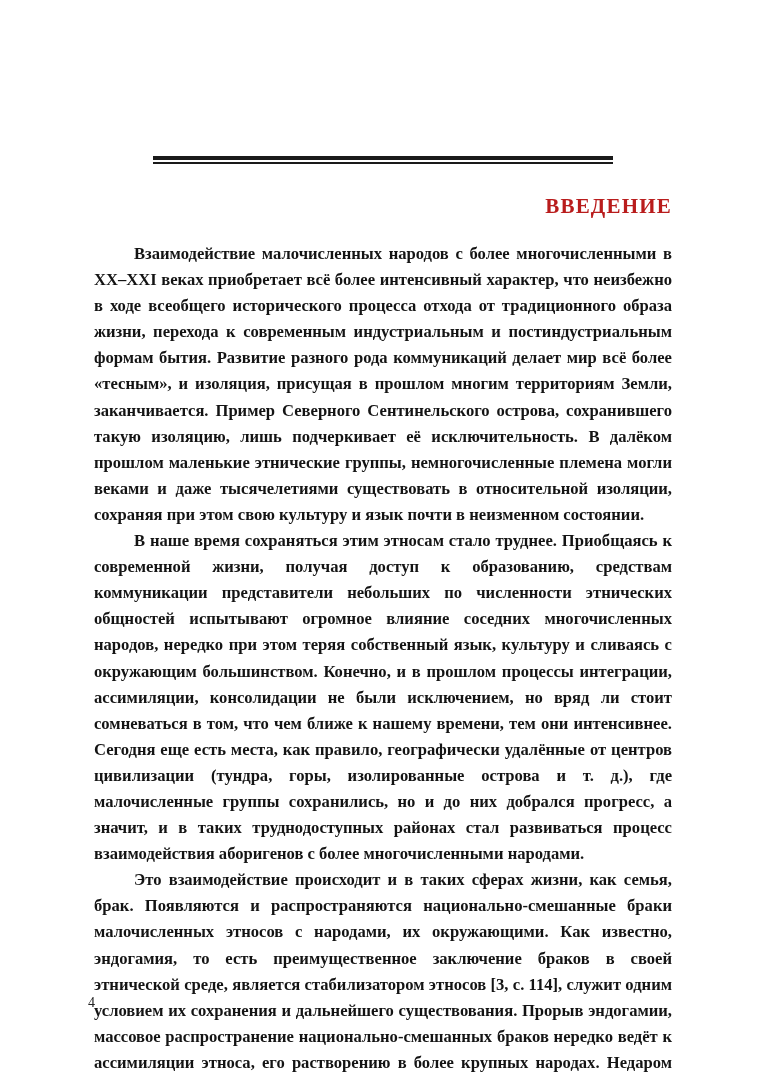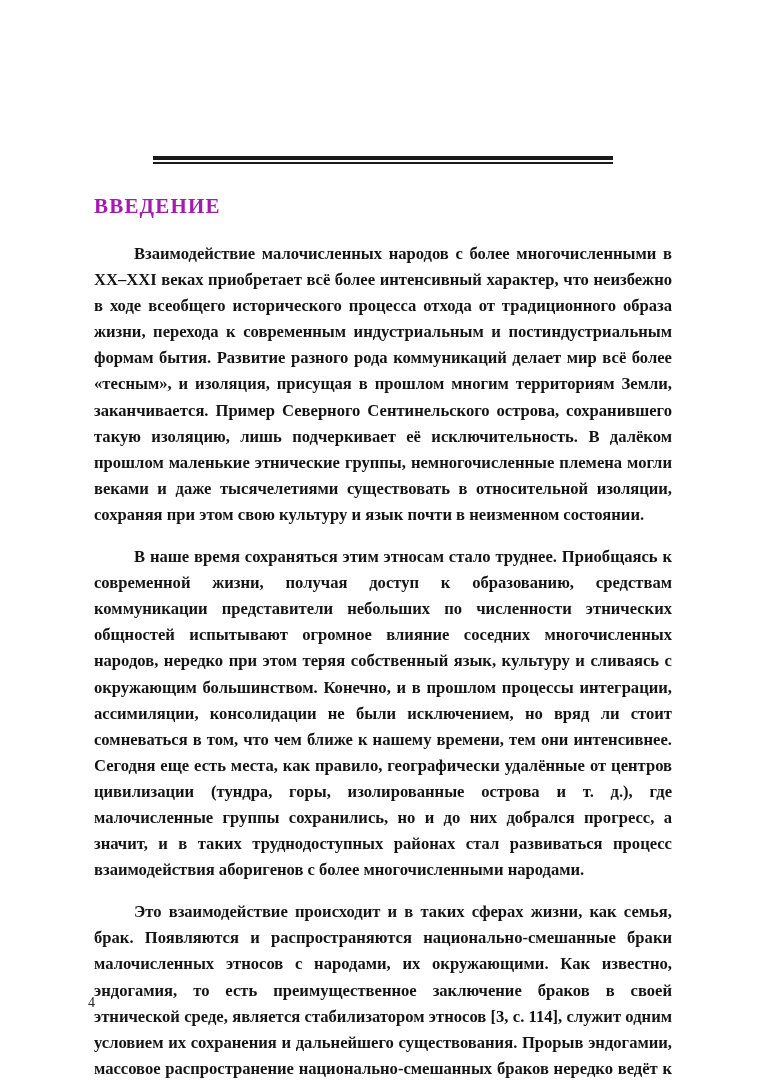--- a/index.html
+++ b/index.html
@@ -39,41 +39,41 @@
   }
   .rule-gap {
     height: 2px;
   }
   .rule-thin {
     height: 2px;
     background: #1a1a1a;
     width: 100%;
   }
   .doc-title {
-    text-align: left;
+    text-align: right;
     font-size: 21px;
     font-weight: bold;
     letter-spacing: 1.2px;
     margin-top: 30px;
     margin-bottom: 22px;
-    color: #a21caf;
+    color: #b91c1c;
   }
   p.body-par {
     margin: 0;
     text-align: justify;
     text-justify: inter-word;
     font-size: 16.6px;
     line-height: 26.1px;
     text-indent: 40px;
     color: #141414;
     hyphens: manual;
     font-weight: bold;
   }
   p.body-par + p.body-par {
-    margin-top: 16px;
+    margin-top: 0;
   }
   .folio {
     position: absolute;
     left: 88px;
     top: 995px;
     font-size: 14px;
     color: #222;
     font-family: "Liberation Serif", "DejaVu Serif", serif;
   }
 </style>

